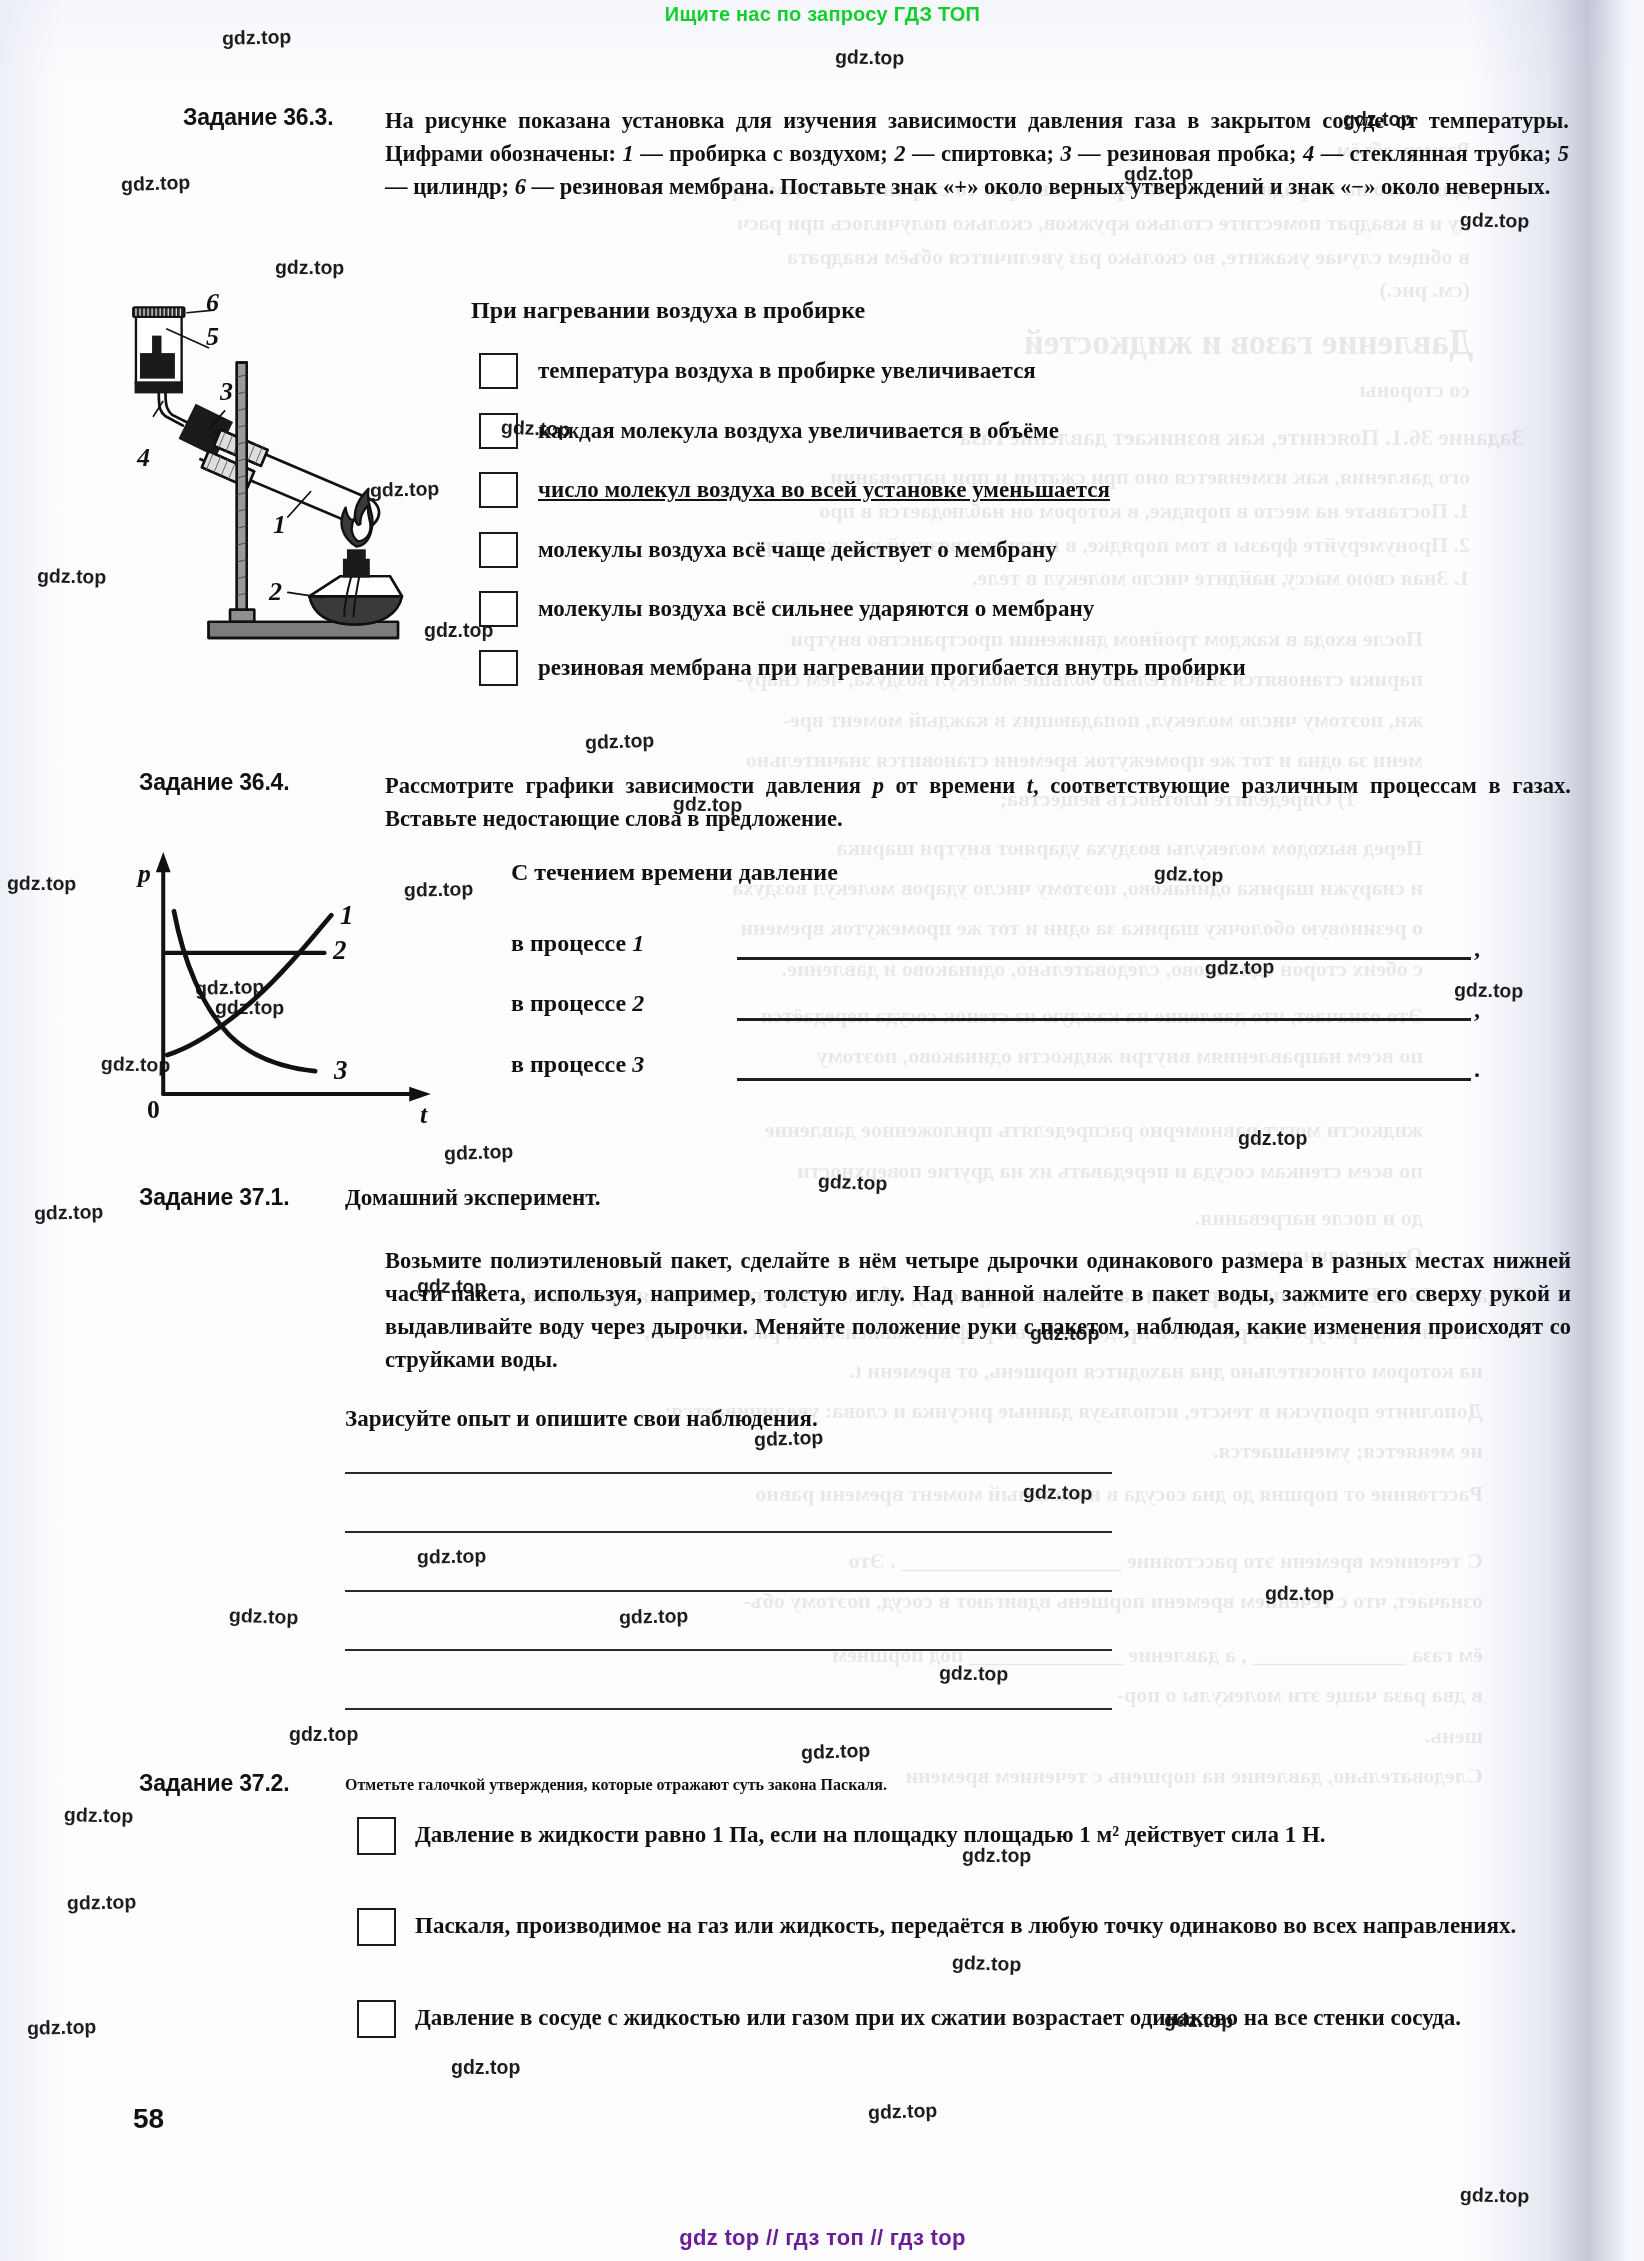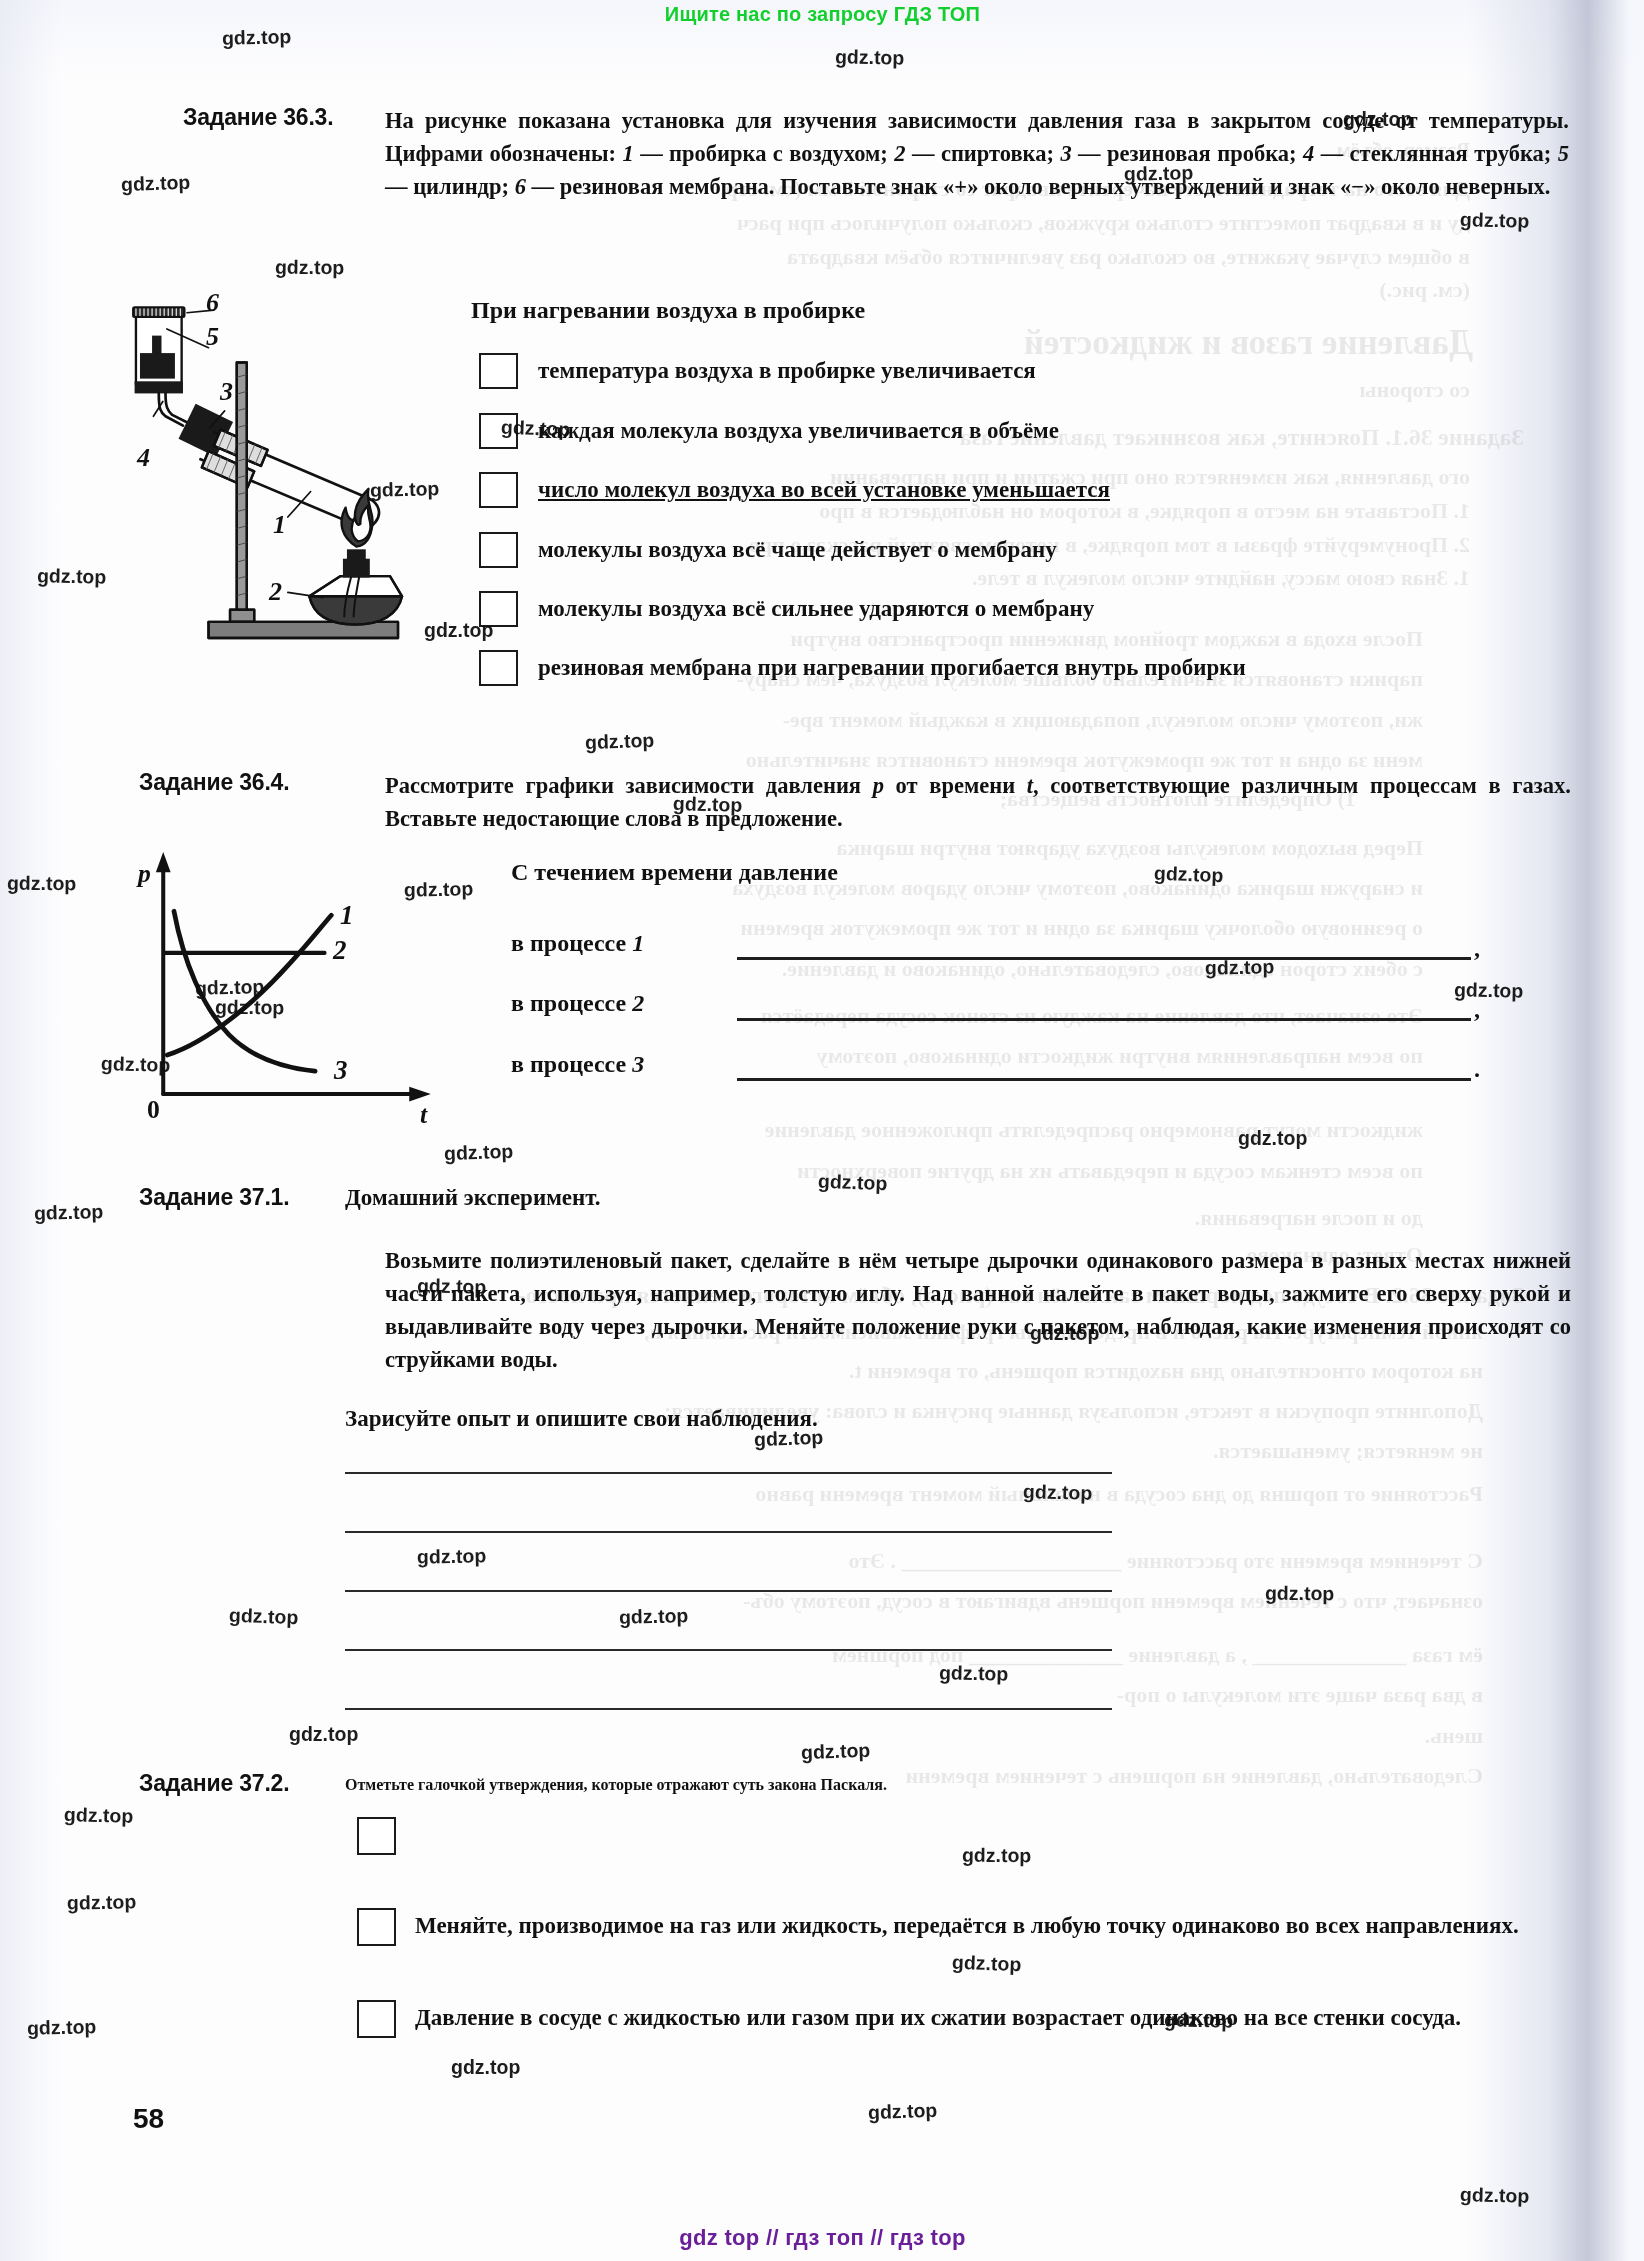--- a/index.html
+++ b/index.html
@@ -365,23 +365,24 @@
   <div class="rule soft" style="left:345px;top:1472px;width:767px;"></div>
   <div class="rule soft" style="left:345px;top:1531px;width:767px;"></div>
   <div class="rule soft" style="left:345px;top:1590px;width:767px;"></div>
   <div class="rule soft" style="left:345px;top:1649px;width:767px;"></div>
   <div class="rule soft" style="left:345px;top:1708px;width:767px;"></div>
 
   <div class="task-label" style="position:absolute;left:139px;top:1770px;">Задание 37.2.</div>
   <div class="stmt" style="position:absolute;left:345px;top:1769px;width:1198px;font-size:16px;">Отметьте галочкой утверждения, которые отражают суть закона Паскаля.</div>
 
   <div class="checkbox" style="left:357px;top:1817px;width:39px;height:38px;"></div>
+  <div class="stmt" style="position:absolute;left:415px;top:1819px;width:1117px;text-align:justify;">Давление в жидкости равно 1 Па, если на площадку площадью 1 м² действует сила 1 Н.</div>
 
   <div class="checkbox" style="left:357px;top:1908px;width:39px;height:38px;"></div>
-  <div class="stmt" style="position:absolute;left:415px;top:1910px;width:1117px;text-align:justify;">Меняйте, производимое на газ или жидкость, передаётся в любую точку одинаково во всех направлениях.</div>
+  <div class="stmt" style="position:absolute;left:415px;top:1910px;width:1117px;text-align:justify;">Паскаля, производимое на газ или жидкость, передаётся в любую точку одинаково во всех направлениях.</div>
 
   <div class="checkbox" style="left:357px;top:2000px;width:39px;height:38px;"></div>
   <div class="stmt" style="position:absolute;left:415px;top:2002px;width:1117px;text-align:justify;">Давление в сосуде с жидкостью или газом при их сжатии возрастает одинаково на все стенки сосуда.</div>
 
   <div class="page-num" style="left:133px;top:2103px;">58</div>
 
   <div id="wm-layer">
       <div class="wm" style="left: 222px; top: 25.6px; transform: rotate(-1.5deg);">gdz.top</div>
       <div class="wm" style="left: 835px; top: 46px; transform: rotate(1deg);">gdz.top</div>
       <div class="wm" style="left: 1343px; top: 108px; transform: rotate(0deg);">gdz.top</div>

